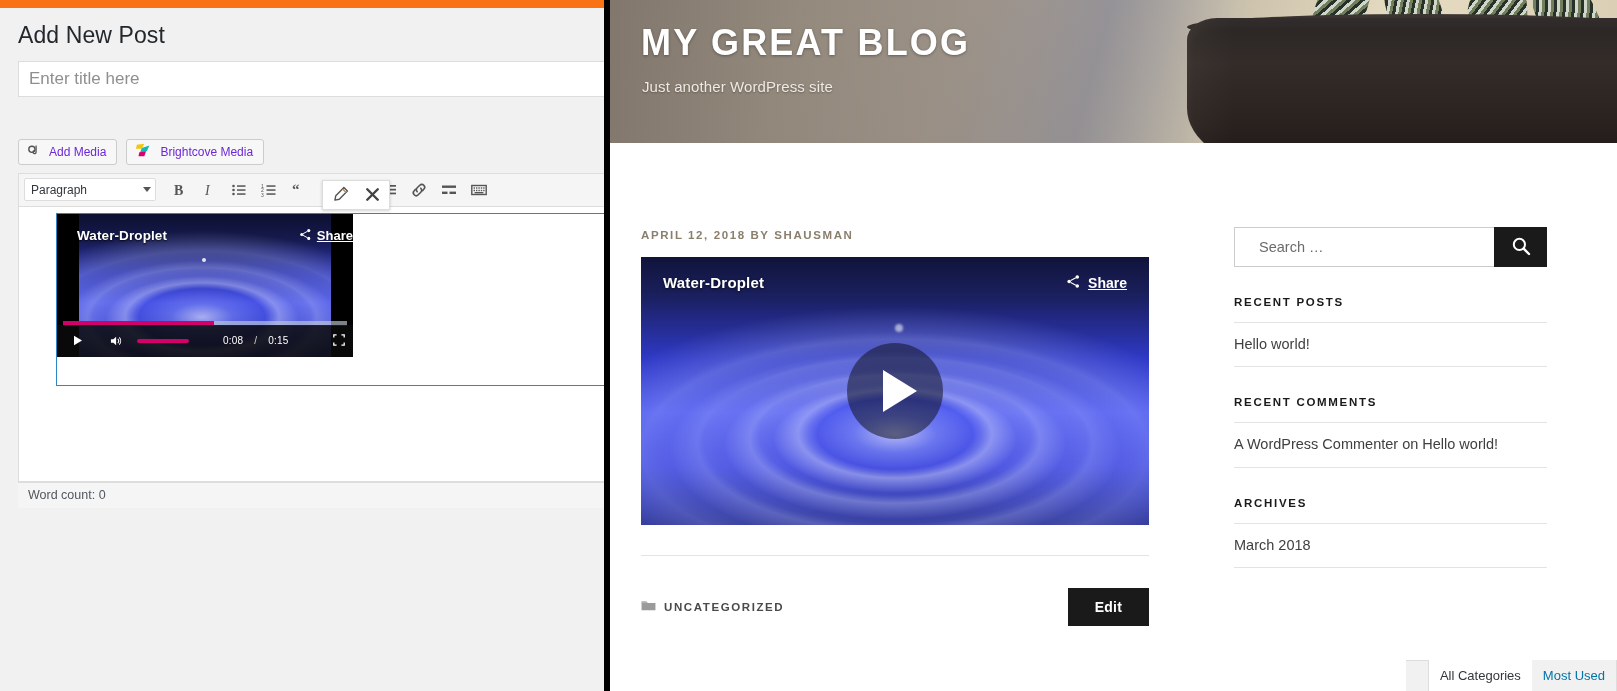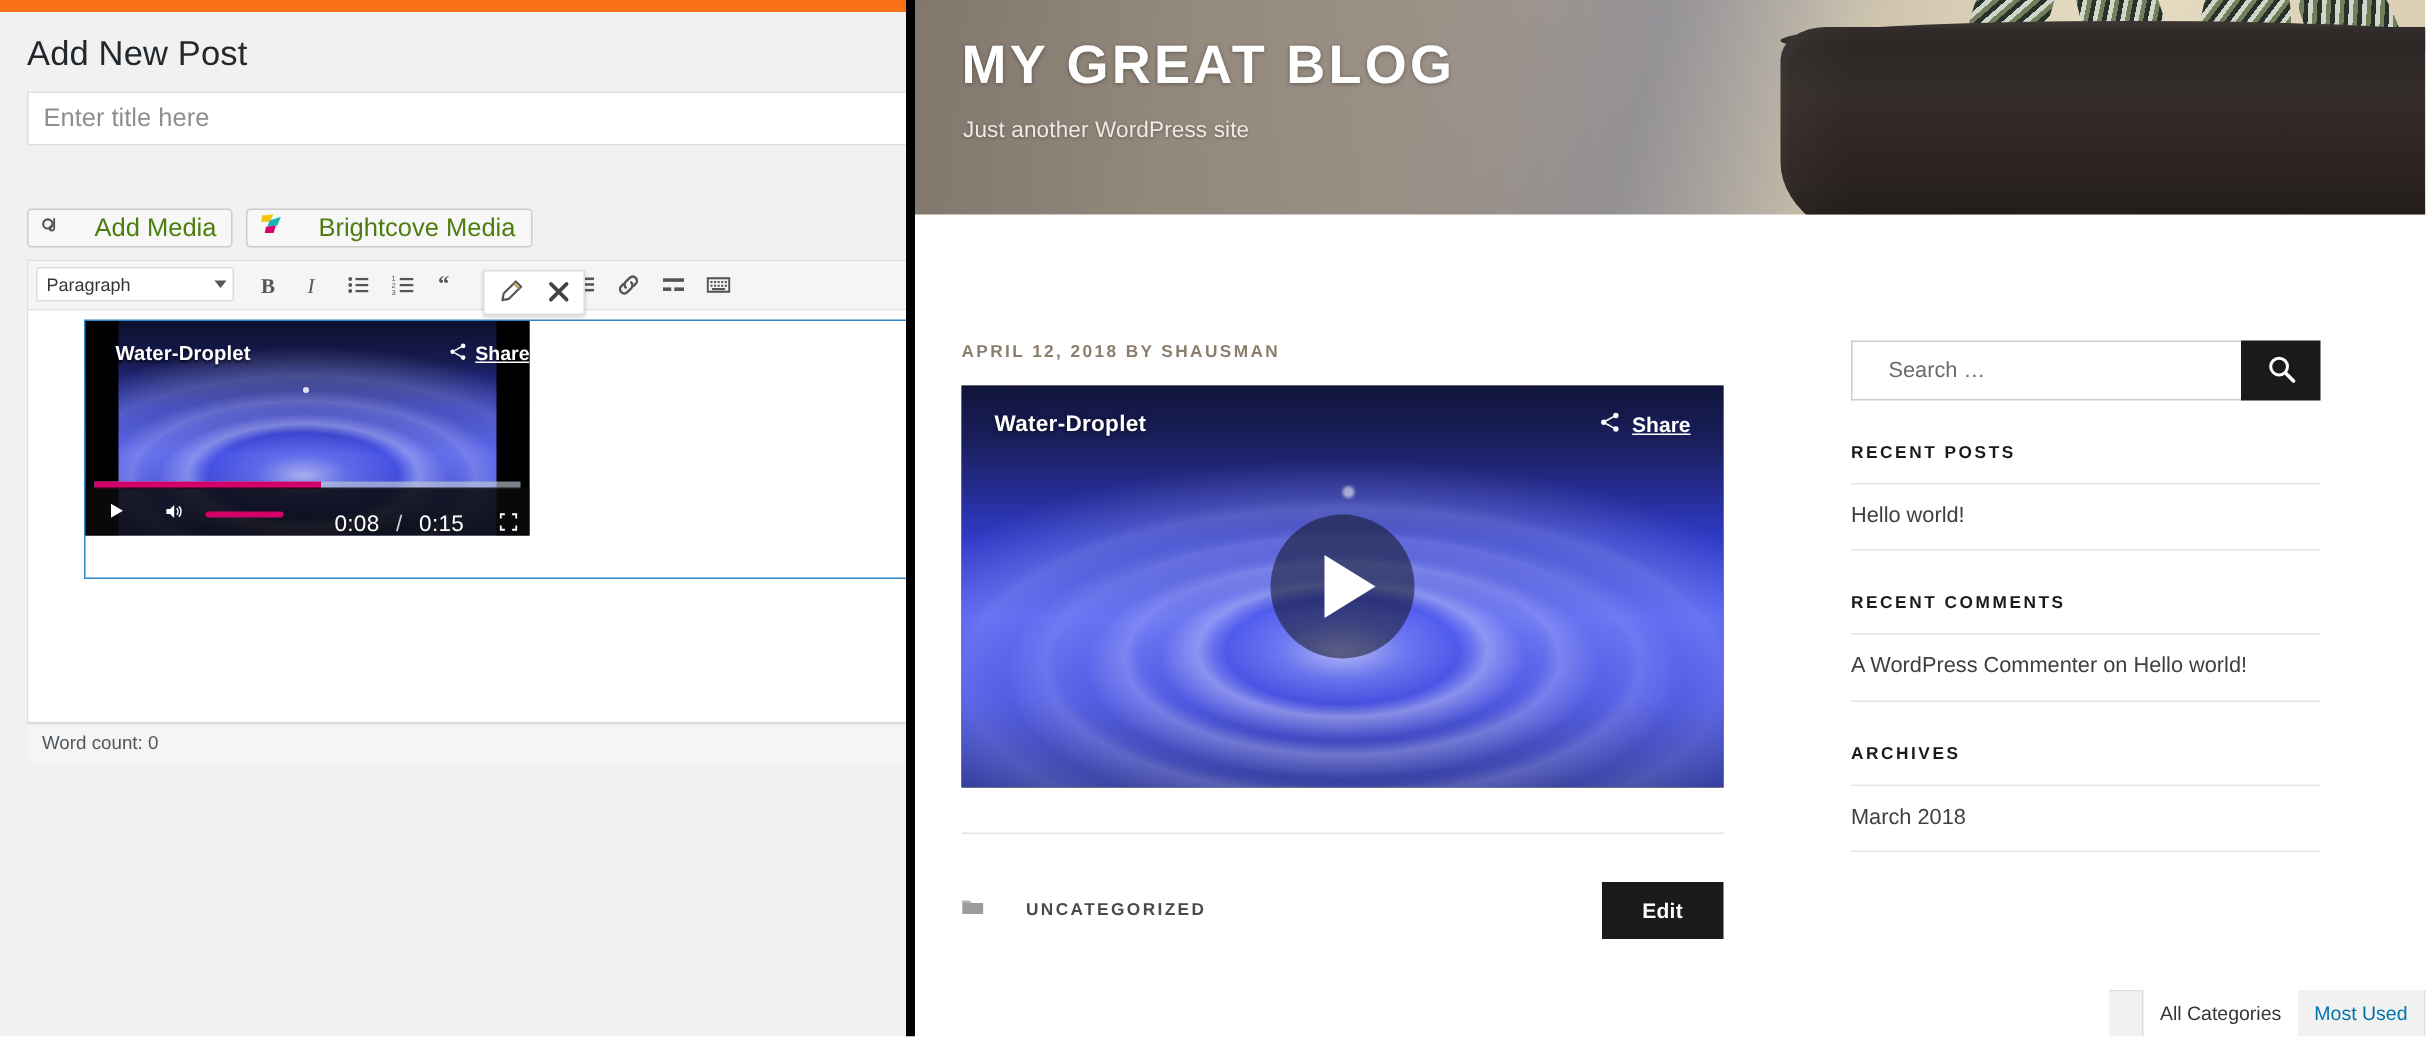--- a/index.html
+++ b/index.html
@@ -31,24 +31,24 @@
     border: 1px solid #ddd; background: #fff;
     font-size: 17px; color: #72777c;
     padding: 3px 10px; outline: none;
     font-family: "Liberation Sans", sans-serif;
     box-shadow: 0 0 0 transparent;
   }
   .title-input::placeholder { color: #8f8f8f; opacity: 1; }
 
   .media-row { margin-top: 42px; display: flex; gap: 9px; }
   .media-btn {
-    display: inline-flex; align-items: center; gap: 22px;
+    display: inline-flex; align-items: center; gap: 8px;
     height: 26px; padding: 0 10px 0 8px;
     background: #f7f7f7; border: 1px solid #ccc; border-radius: 3px;
-    font-size: 17px; color: #4d7c0f; cursor: pointer; white-space: nowrap;
+    font-size: 12px; color: #6d28d9; cursor: pointer; white-space: nowrap;
   }
   .media-btn .lbl { line-height: 1; }
 
   .editor-frame { margin-top: 8px; border: 1px solid #ddd; background: #fff; width: 601px; }
   .toolbar {
     display: flex; align-items: center; gap: 0;
     height: 33px; background: #f5f5f5; border-bottom: 1px solid #ddd;
     padding: 0 5px;
   }
   .fmt-select {
@@ -109,21 +109,21 @@
   }
   .mini-share .txt { text-decoration: underline; }
   .mini-progress {
     position: absolute; left: 6px; right: 6px; bottom: 31px; height: 5px;
     background: rgba(190,200,215,.65); z-index: 6;
   }
   .mini-progress .fill { height: 100%; width: 53%; background: #d4006a; }
   .mini-controls {
     position: absolute; left: 0; right: 0; bottom: 0; height: 26px;
     background: rgba(10,10,12,.86); z-index: 6;
-    display: flex; color: #fff; font-size: 15px; padding: 16px 8px;
+    display: flex; align-items: center; color: #fff; font-size: 10px; padding: 16px 8px;
   }
   .mini-controls .ctl { width: 26px; display:flex; align-items:center; justify-content:center; cursor: pointer; }
   .vol-bar { width: 52px; height: 4px; background: #d4006a; margin-left: 8px; border-radius: 2px; }
   .mini-time { margin-left: 34px; display: flex; gap: 11px; color: #fff; letter-spacing:.2px; }
   .mini-time .sep { color: #cfcfcf; }
   .mini-fs { margin-left: auto; cursor: pointer; }
 
   
   .embed-tools {
     position: absolute; left: 265px; top: -34px; z-index: 20;
@@ -229,21 +229,21 @@
     width: 0; height: 0;
     border-top: 21px solid transparent; border-bottom: 21px solid transparent;
     border-left: 34px solid #fff; margin-left: 9px;
   }
 
   .post-divider { width: 508px; border-top: 1px solid #e3e3e3; margin-top: 30px; }
   .post-footer {
     width: 508px; margin-top: 32px;
     display: flex; align-items: center; justify-content: space-between;
   }
-  .cat-line { display: flex; align-items: center; gap: 28px; }
+  .cat-line { display: flex; align-items: center; gap: 8px; }
   .cat-label {
     font-size: 11.5px; font-weight: bold; color: #4a4a4a; letter-spacing: 1.6px;
   }
   .edit-btn {
     background: #1a1a1a; color: #fff; font-size: 14px; font-weight: bold;
     padding: 11px 27px; border: 0; cursor: pointer; letter-spacing: .2px;
   }
 
   .sidebar-col { width: 345px; padding: 84px 0 0 24px; }
   .search-row { display: flex; width: 313px; }

